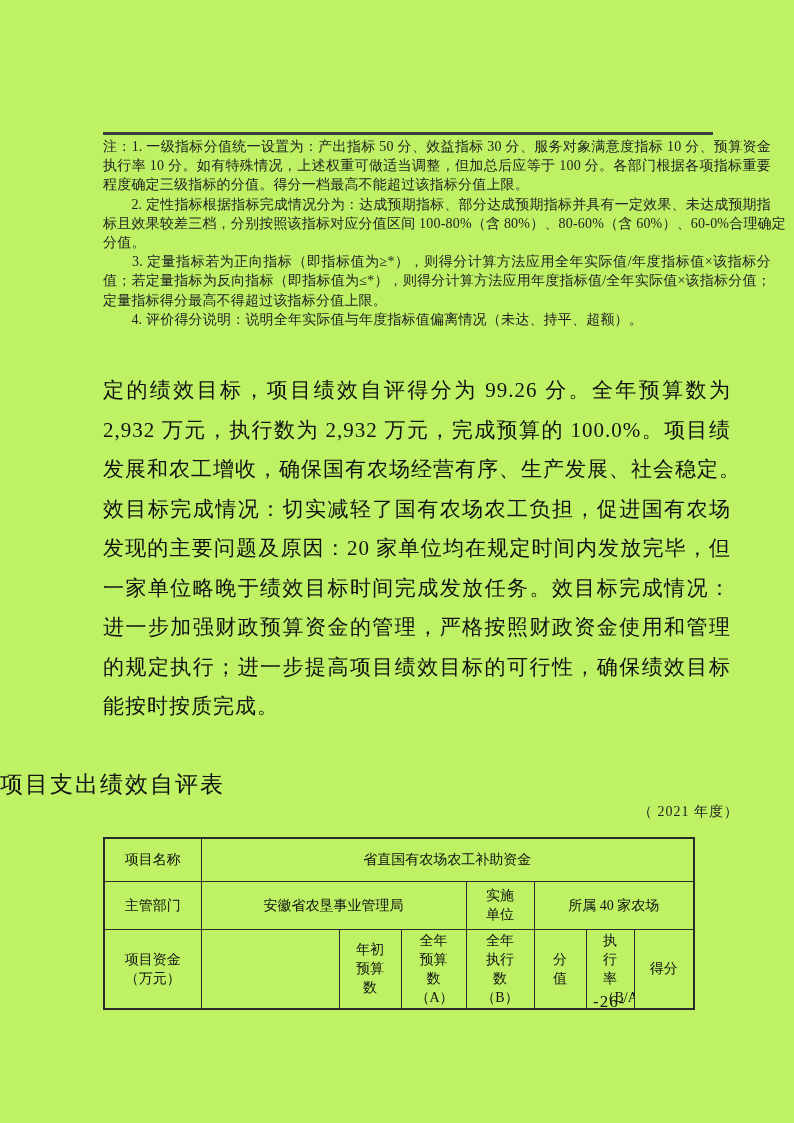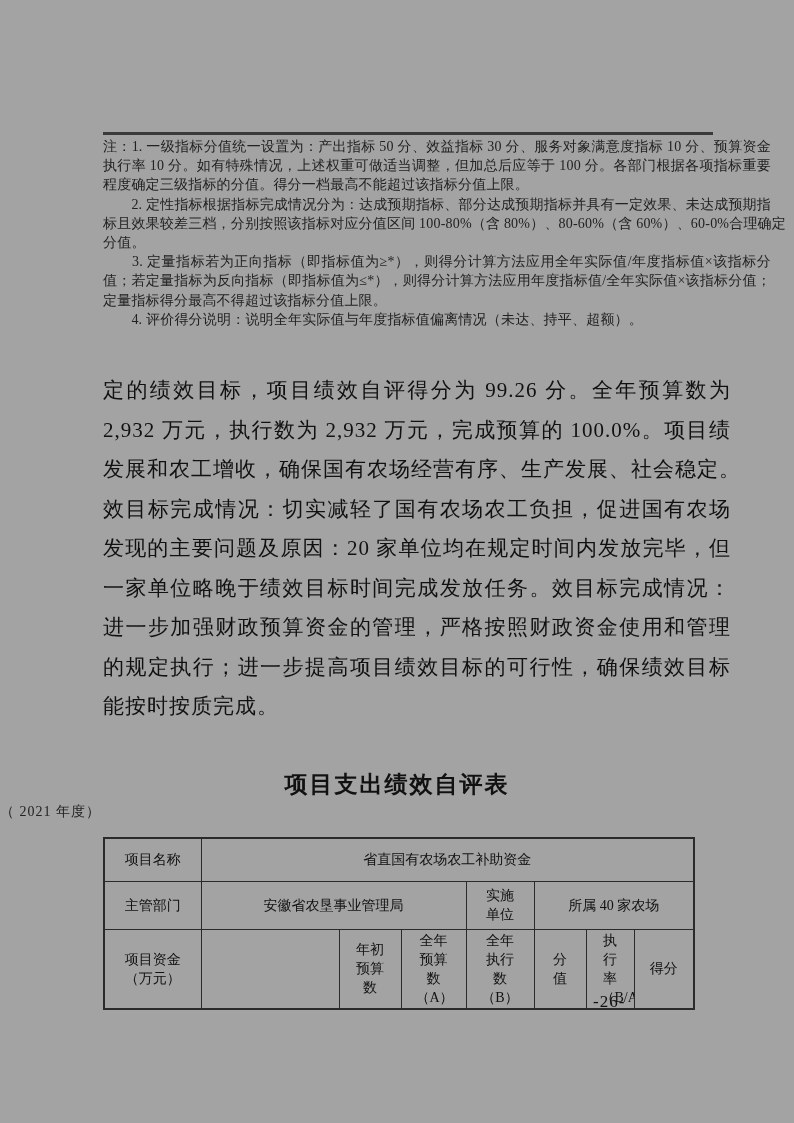--- a/index.html
+++ b/index.html
@@ -1,19 +1,19 @@
 <!DOCTYPE html>
 <html><head>
 <meta charset="utf-8">
 <style>
   html,body{margin:0;padding:0;background:#888;}
   .page{
     position:relative;
     width:794px;height:1123px;
-    background:#a3a3a3;
+    background:#bef264;
     font-family:"Liberation Serif","DejaVu Serif",serif;
     color:#1c1c1c;
     overflow:hidden;
   }
   .top-rule{
     position:absolute;left:103px;top:132px;
     width:610px;height:3px;background:#3a3a3a;
   }
   .notes{
     position:absolute;left:103px;top:137px;width:668px;
@@ -24,26 +24,26 @@
   .notes .ln.end{text-align-last:left;white-space:normal;}
   .summary{
     position:absolute;left:103px;top:371px;width:628px;
     font-size:21px;line-height:39.5px;letter-spacing:1px;
     color:#111;
   }
   .summary .ln{width:100%;text-align:justify;text-align-last:justify;white-space:nowrap;}
   .summary .ln.end{text-align-last:left;white-space:normal;}
   .doc-title{
     position:absolute;left:0;top:769px;width:794px;
-    text-align:center;font-size:23px;font-weight:bold;
+    font-size:23px;font-weight:normal;
     letter-spacing:2px;color:#111;
   }
   .doc-subtitle{
     position:absolute;left:0;top:803px;width:708px;
-    text-align:left;font-size:14px;letter-spacing:1px;color:#222;
+    text-align:right;font-size:14px;letter-spacing:1px;color:#222;padding-left:31px;
   }
   table.eval{
     position:absolute;left:103px;top:837px;
     width:590px;table-layout:fixed;
     border-collapse:collapse;
     border:2px solid #2a2a2a;
     font-size:14px;color:#111;
   }
   table.eval td{
     border:1px solid #2a2a2a;

